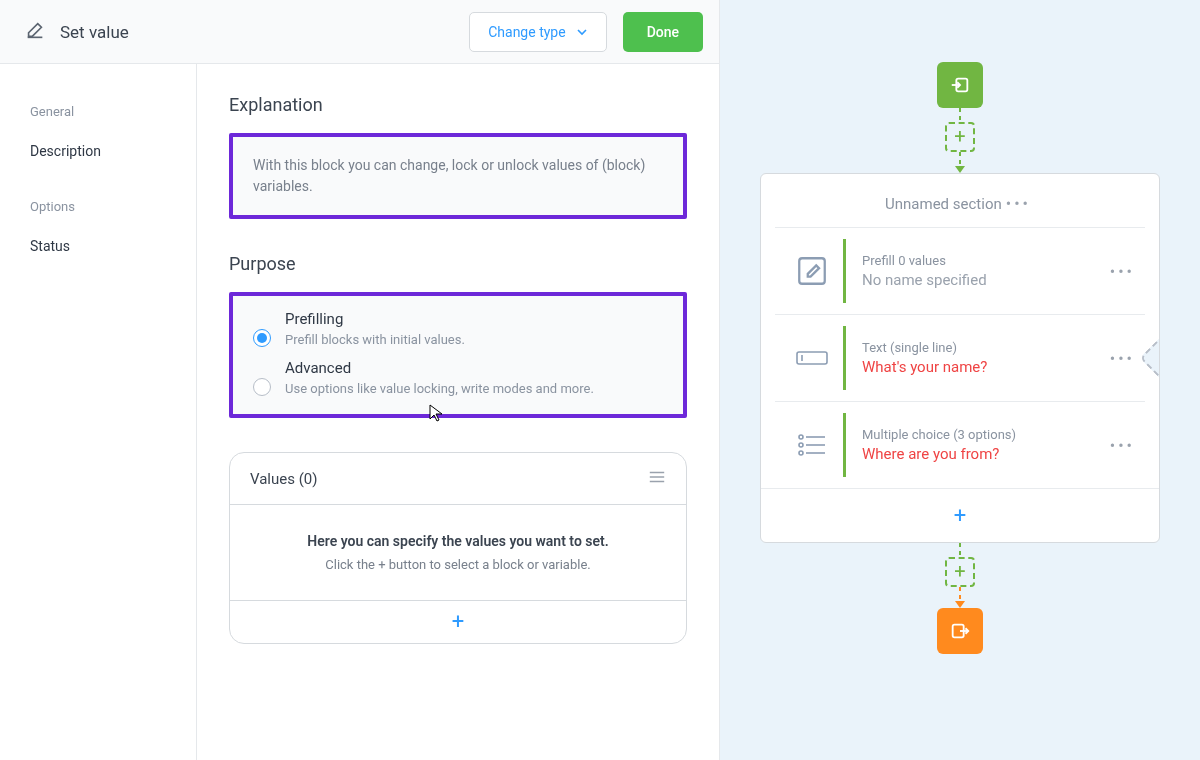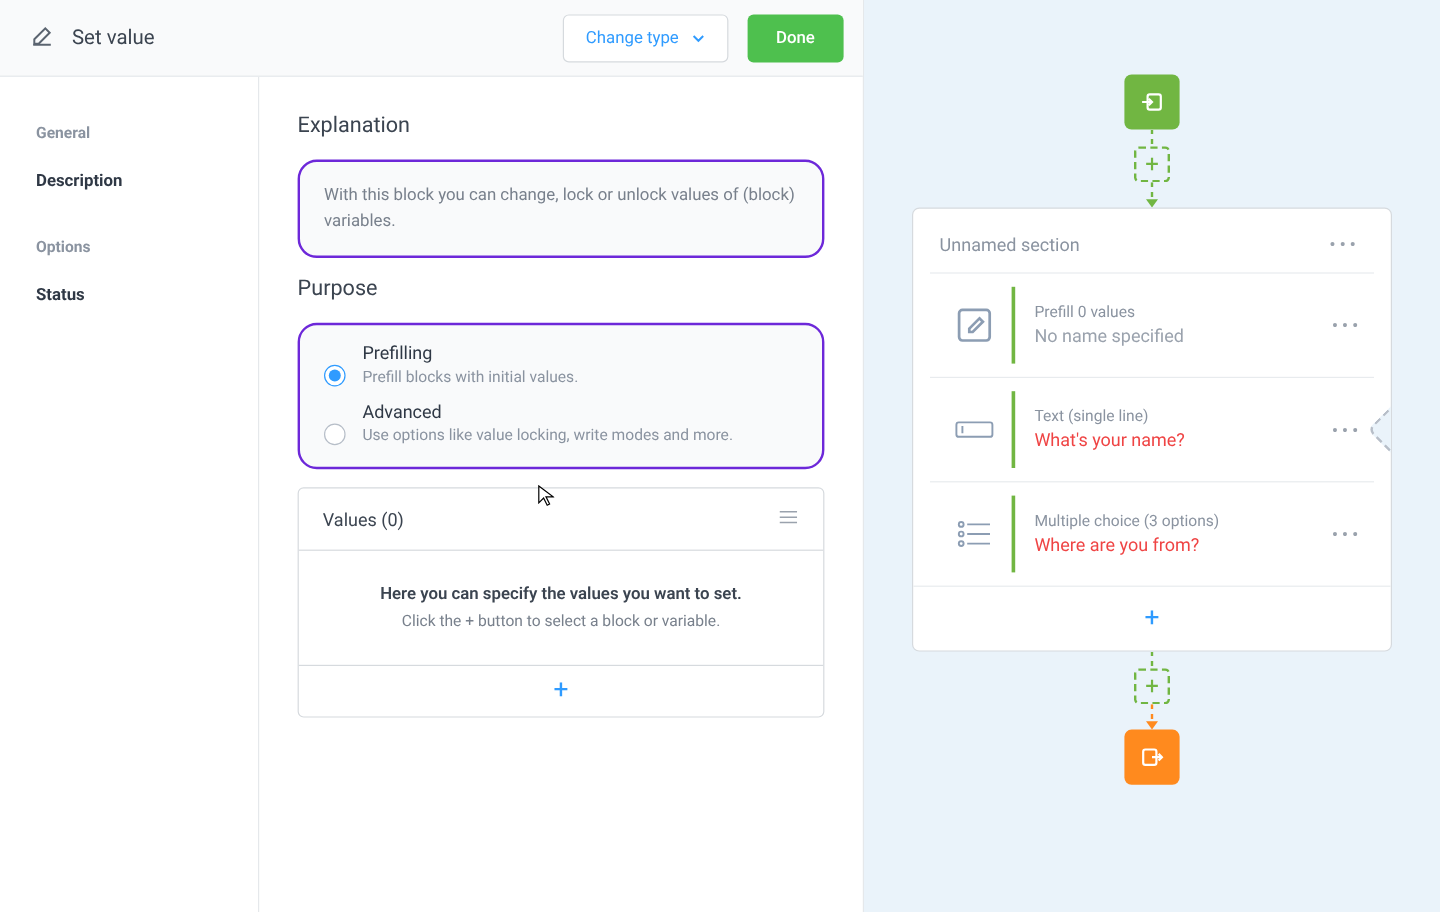--- a/index.html
+++ b/index.html
@@ -35,63 +35,62 @@
 
   .btn { height: 40px; border-radius: 5px; font-size: 14px; display: inline-flex; align-items: center; justify-content: center; cursor: pointer; user-select: none; }
   .btn-outline { border: 1px solid #d6dade; background: #fff; color: #2f9bff; padding: 0 18px; gap: 10px; }
   .btn-outline svg { width: 12px; height: 12px; stroke: #2f9bff; }
   .btn-primary { background: #4ec04e; color: #fff; border: none; padding: 0 24px; font-weight: 500; }
 
   .editor-body { flex: 1; display: flex; overflow: hidden; }
 
   
   .side-nav {
-    width: 216px;
+    width: 197px;
     border-right: 1px solid #e5e8eb;
     padding: 30px 0;
-    font-weight: bold;
   }
   .side-nav .group-label {
     font-size: 13px;
     color: #8a93a0;
     padding: 10px 30px;
   }
   .side-nav .item {
     font-size: 14px;
     color: #2f3845;
     padding: 14px 30px;
     cursor: pointer;
   }
 
   
   .main-col { flex: 1; padding: 30px 32px; overflow-y: auto; }
   .section-heading { font-size: 18px; color: #3b4450; font-weight: 400; margin-bottom: 18px; }
 
   .panel {
-    border: 2px solid #6d28d9;
-    border-radius: 16px;
+    border: 4px solid #6d28d9;
+    border-radius: 2px;
     background: #f9fafb;
-    margin-bottom: 15px;
+    margin-bottom: 34px;
   }
   .panel.inset-pad { padding: 18px 20px; }
   .explanation-text { font-size: 14px; color: #78808c; line-height: 1.5; }
 
   .radio-row { display: flex; gap: 14px; padding: 14px 20px 6px 20px; align-items: flex-end; }
   .radio-row + .radio-row { padding-top: 6px; padding-bottom: 18px; }
   .radio-dot {
     width: 18px; height: 18px; border-radius: 50%;
     border: 1px solid #b7bec8; background: #fff; flex: none; margin-top: 2px;
     display: flex; align-items: center; justify-content: center;
   }
   .radio-dot.selected { border-color: #2f9bff; }
   .radio-dot.selected::after { content: ""; width: 10px; height: 10px; border-radius: 50%; background: #2f9bff; }
   .radio-title { font-size: 15px; color: #2f3845; padding-bottom: 4px; }
   .radio-sub   { font-size: 13px; color: #8a93a0; }
 
-  .values-panel { border: 1px solid #d6dade; border-radius: 5px; }
+  .values-panel { border: 1px solid #d6dade; border-radius: 15px; }
   .values-head {
     display: flex; align-items: center; justify-content: space-between;
     padding: 16px 20px; border-bottom: 1px solid #d6dade;
   }
   .values-head-title { font-size: 15px; color: #3b4450; }
   .values-menu-icon svg { width: 18px; height: 14px; stroke: #9aa2ad; }
   .values-body { padding: 28px 20px; text-align: center; border-bottom: 1px solid #d6dade; }
   .values-body .strong { font-size: 14px; color: #3b4450; font-weight: 600; }
   .values-body .sub    { font-size: 13px; color: #78808c; margin-top: 8px; }
   .values-add { padding: 10px; text-align: center; color: #2f9bff; font-size: 22px; line-height: 1; cursor: pointer; }
@@ -134,21 +133,21 @@
 
   .section-card {
     width: 400px;
     background: #fff;
     border: 1px solid #d6dade;
     border-radius: 6px;
     overflow: hidden;
     position: relative;
   }
   .section-card-head {
-    display: flex; align-items: center; justify-content: space-between;
+    display: flex; align-items: center; justify-content: center;
     padding: 18px 22px 12px 22px;
   }
   .section-card-title { font-size: 15px; color: #8a93a0; }
   .dots { letter-spacing: 3px; color: #9aa2ad; font-size: 16px; cursor: pointer; padding: 2px 4px; }
   .section-row { display: flex; align-items: center; border-top: 1px solid #e8ebee; margin: 0 14px; padding: 11px 6px; min-height: 78px; }
   .section-row:first-of-type { border-top: 1px solid #e8ebee; }
   .row-accent { width: 3px; align-self: stretch; background: #71b642; }
   .row-icon { width: 62px; display: flex; align-items: center; justify-content: center; }
   .row-icon svg { stroke: #8c9db3; fill: none; stroke-width: 1.6; }
   .row-text { flex: 1; padding: 14px 0; }

